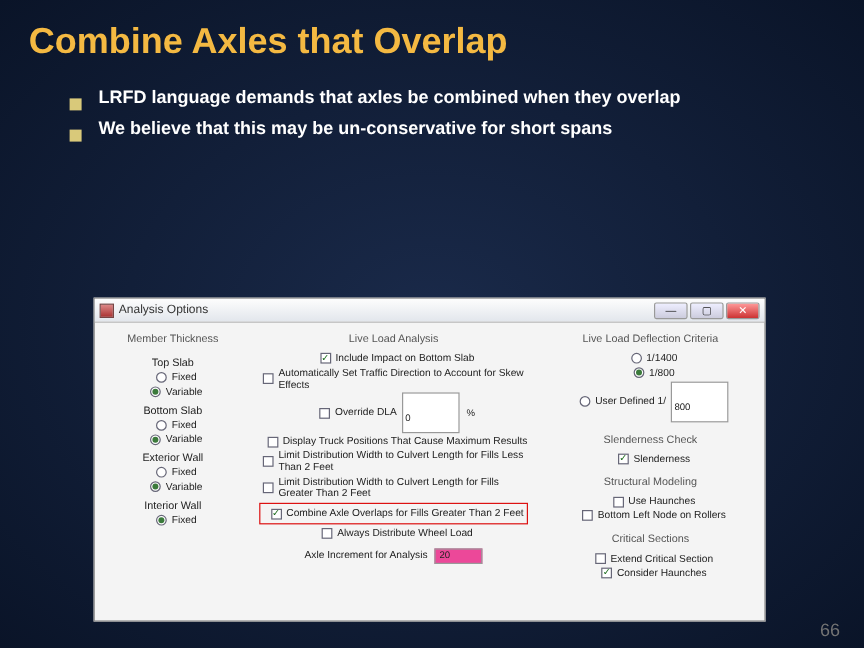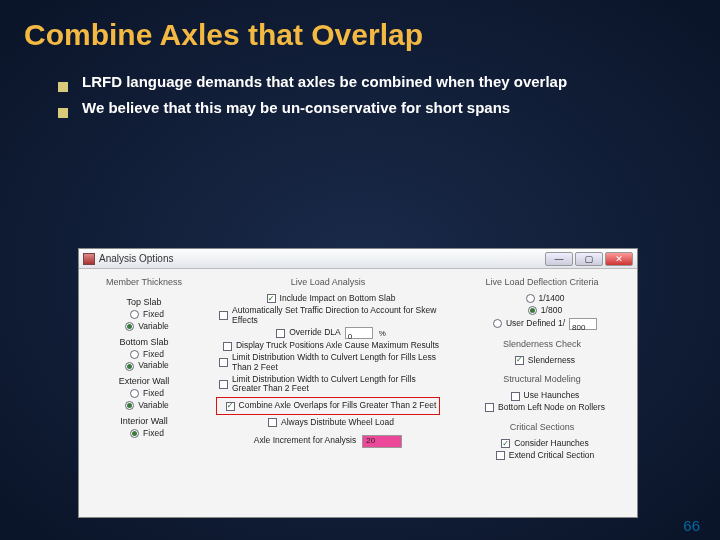--- a/index.html
+++ b/index.html
@@ -114,42 +114,42 @@
     border: 1px solid #667;
     background: #fff;
     display: inline-flex; align-items: center; justify-content: center;
     font-size: 8px; line-height: 1;
     color: #1a6b1a;
     flex-shrink: 0;
   }
   .chk.sel::after { content: "✓"; }
   .opt-label { font-size: 8.5px; line-height: 1.15; }
   .inline-input {
-    width: 28px; height: 12px;
+    width: 48px; height: 12px;
     border: 1px solid #999; background: #fff;
-    font-size: 8px; padding: 4px 2px;
+    font-size: 8px; padding: 16px 2px;
     display: inline-block;
   }
   .pct { font-size: 8px; margin-left: 2px; }
   .hl {
     border: 1.5px solid #d11;
     padding: 2px 3px;
     margin: 2px 0;
   }
   .row { display: flex; align-items: center; gap: 6px; margin-top: 6px; }
   .small-input {
     width: 40px; height: 13px;
     border: 1px solid #999; background: #ec4899;
     font-size: 8px; padding: 0 3px;
     display: inline-block;
   }
   .pagenum {
     position: absolute;
     right: 20px; bottom: 6px;
-    color: #0369a1;
+    color: #737373;
     font-size: 15px;
   }
 </style>
 </head>
 <body>
 
 <div class="title">Combine Axles that Overlap</div>
 
 <div class="bullets">
   <div class="bullet">
@@ -224,21 +224,21 @@
           <span class="opt-label">Automatically Set Traffic Direction to Account for Skew Effects</span>
         </div>
       <div class="opt">
           <span class="chk"></span>
           <span class="opt-label">Override DLA</span>
           <span class="inline-input">0</span>
           <span class="pct">%</span>
         </div>
       <div class="opt">
           <span class="chk"></span>
-          <span class="opt-label">Display Truck Positions Axle Cause Maximum Results</span>
+          <span class="opt-label">Display Truck Positions That Cause Maximum Results</span>
         </div>
       <div class="opt">
           <span class="chk"></span>
           <span class="opt-label">Limit Distribution Width to Culvert Length for Fills Less Than 2 Feet</span>
         </div>
       <div class="opt">
           <span class="chk"></span>
           <span class="opt-label">Limit Distribution Width to Culvert Length for Fills Greater Than 2 Feet</span>
         </div>
       <div class="hl">
@@ -284,25 +284,25 @@
           <span class="chk"></span>
           <span class="opt-label">Use Haunches</span>
         </div>
       <div class="opt">
           <span class="chk"></span>
           <span class="opt-label">Bottom Left Node on Rollers</span>
         </div>
 
       <div class="section-label" style="margin-top:8px">Critical Sections</div>
       <div class="opt">
+          <span class="chk"></span>
+          <span class="opt-label">Extend Critical Section</span>
+        </div>
+      <div class="opt">
           <span class="chk sel"></span>
           <span class="opt-label">Consider Haunches</span>
         </div>
-      <div class="opt">
-          <span class="chk"></span>
-          <span class="opt-label">Extend Critical Section</span>
-        </div>
     </div>
 
   </div>
 </div>
 
 <div class="pagenum">66</div>
 
 </body></html>

